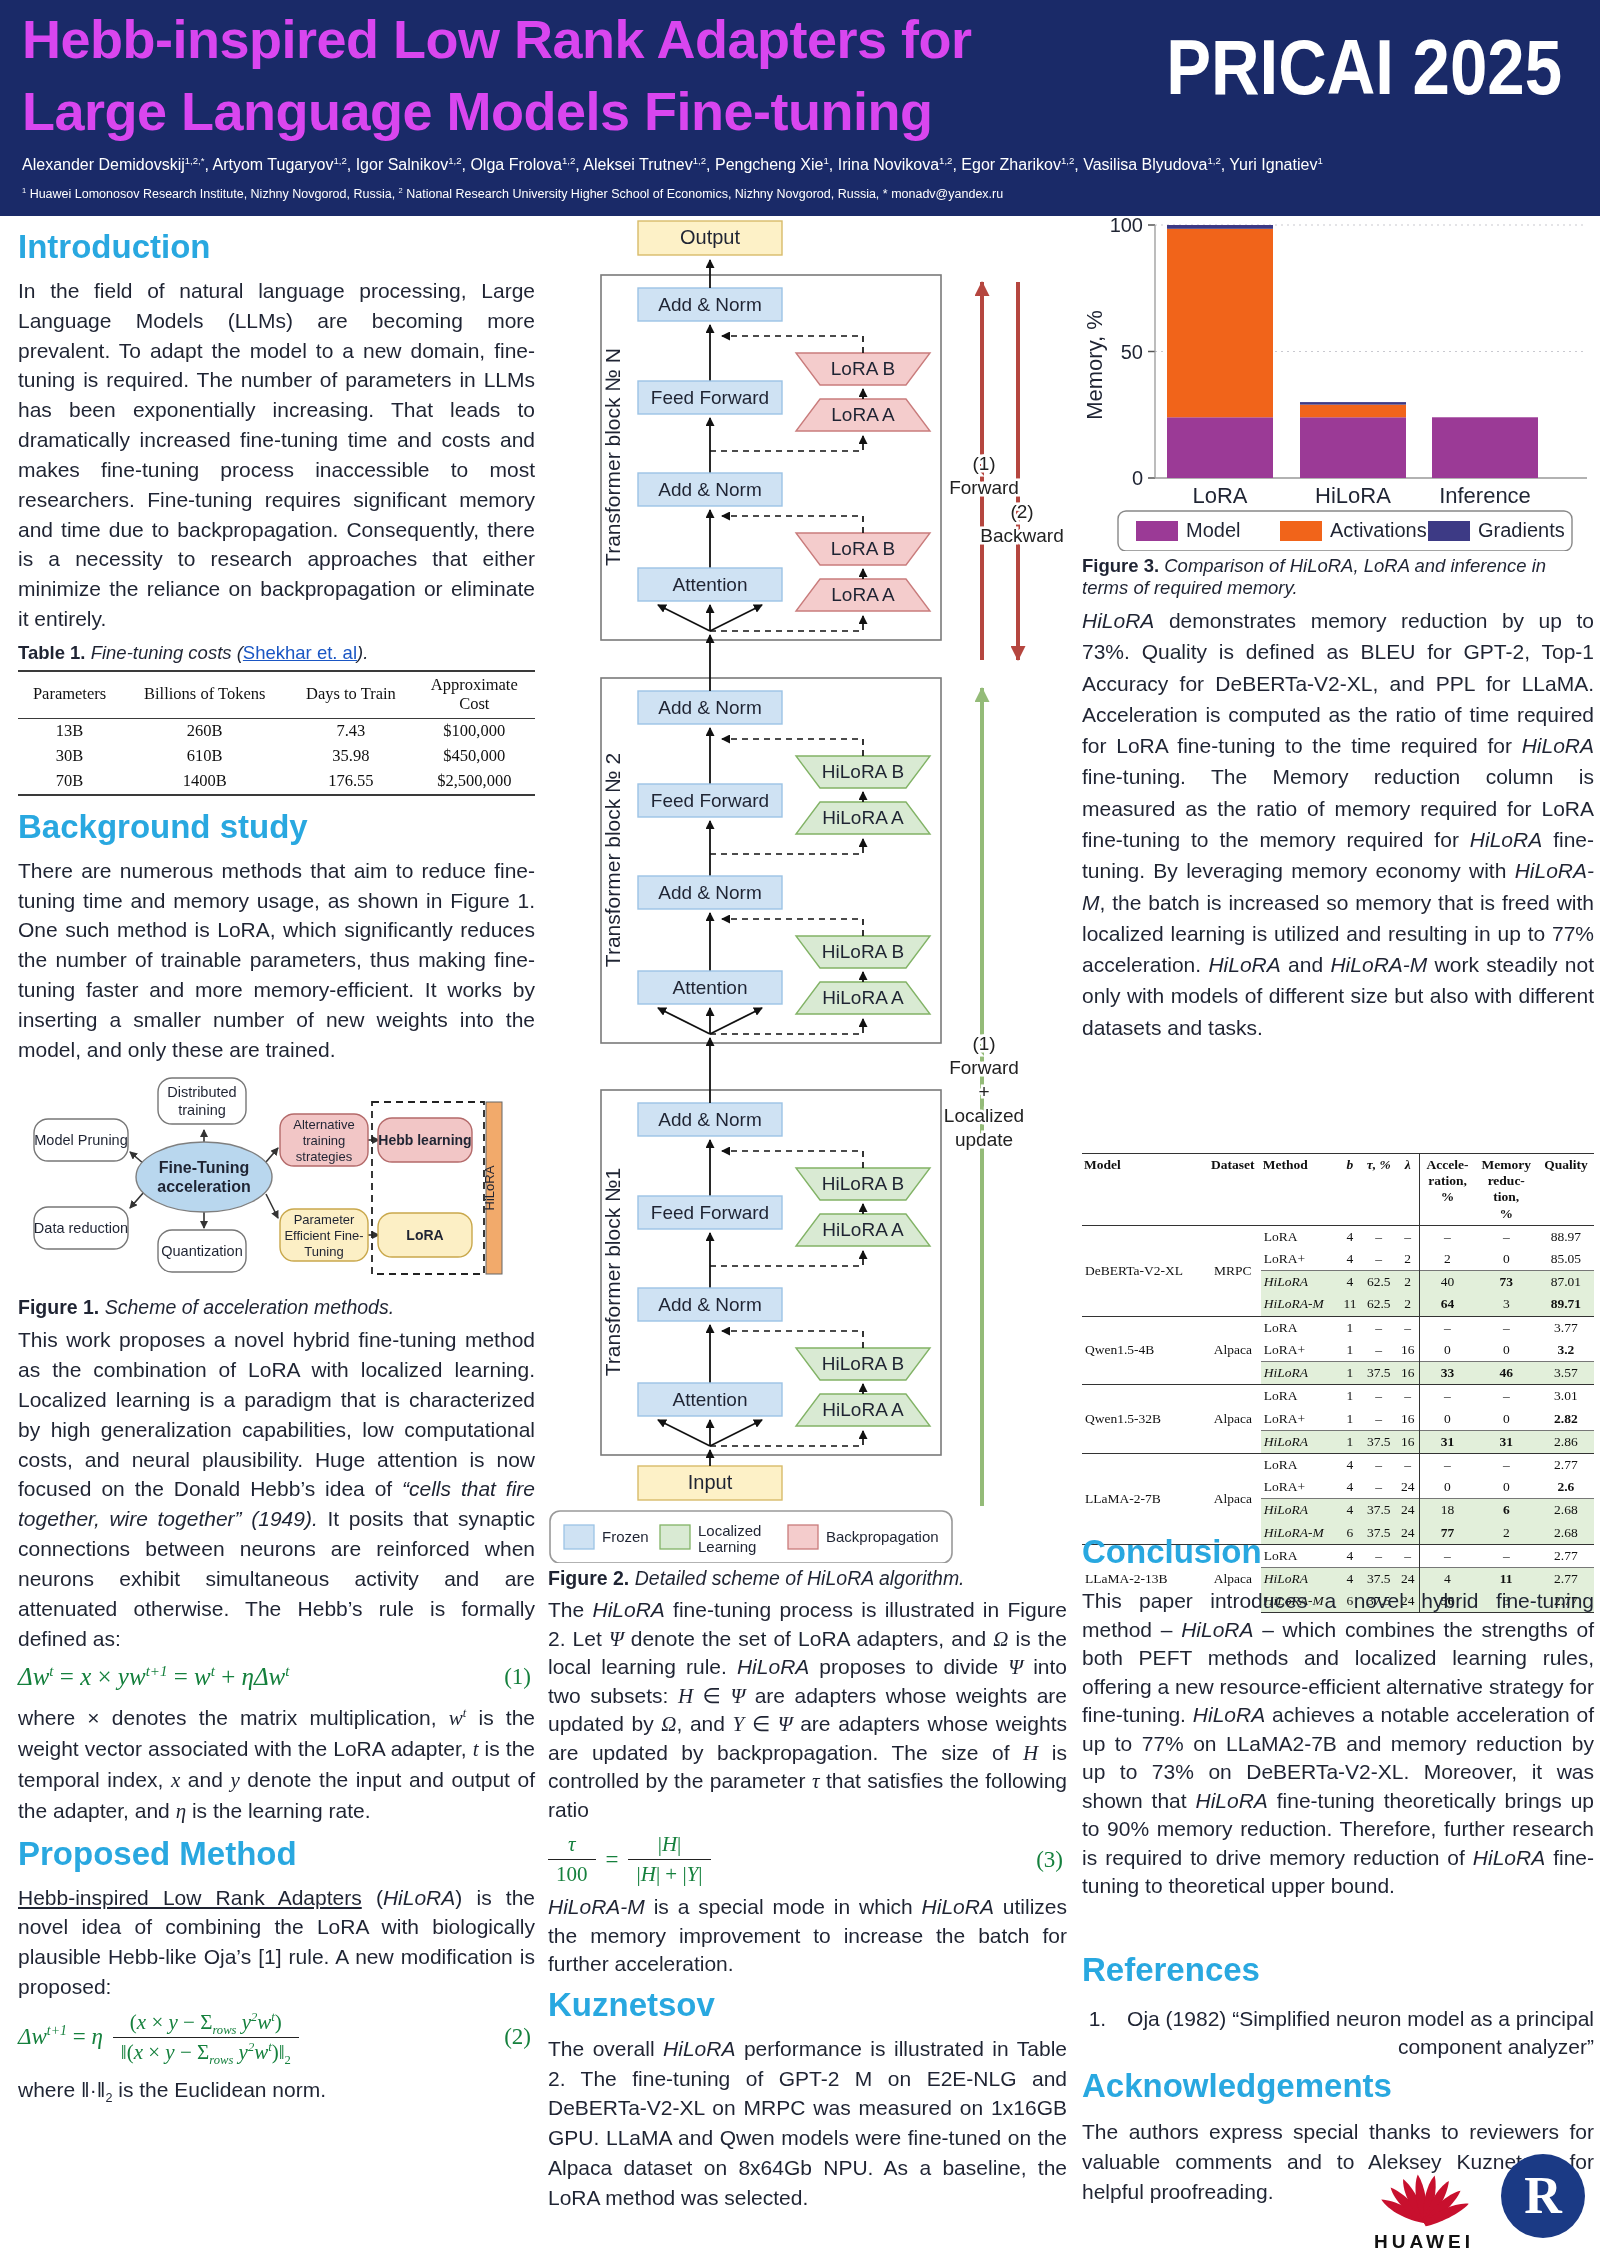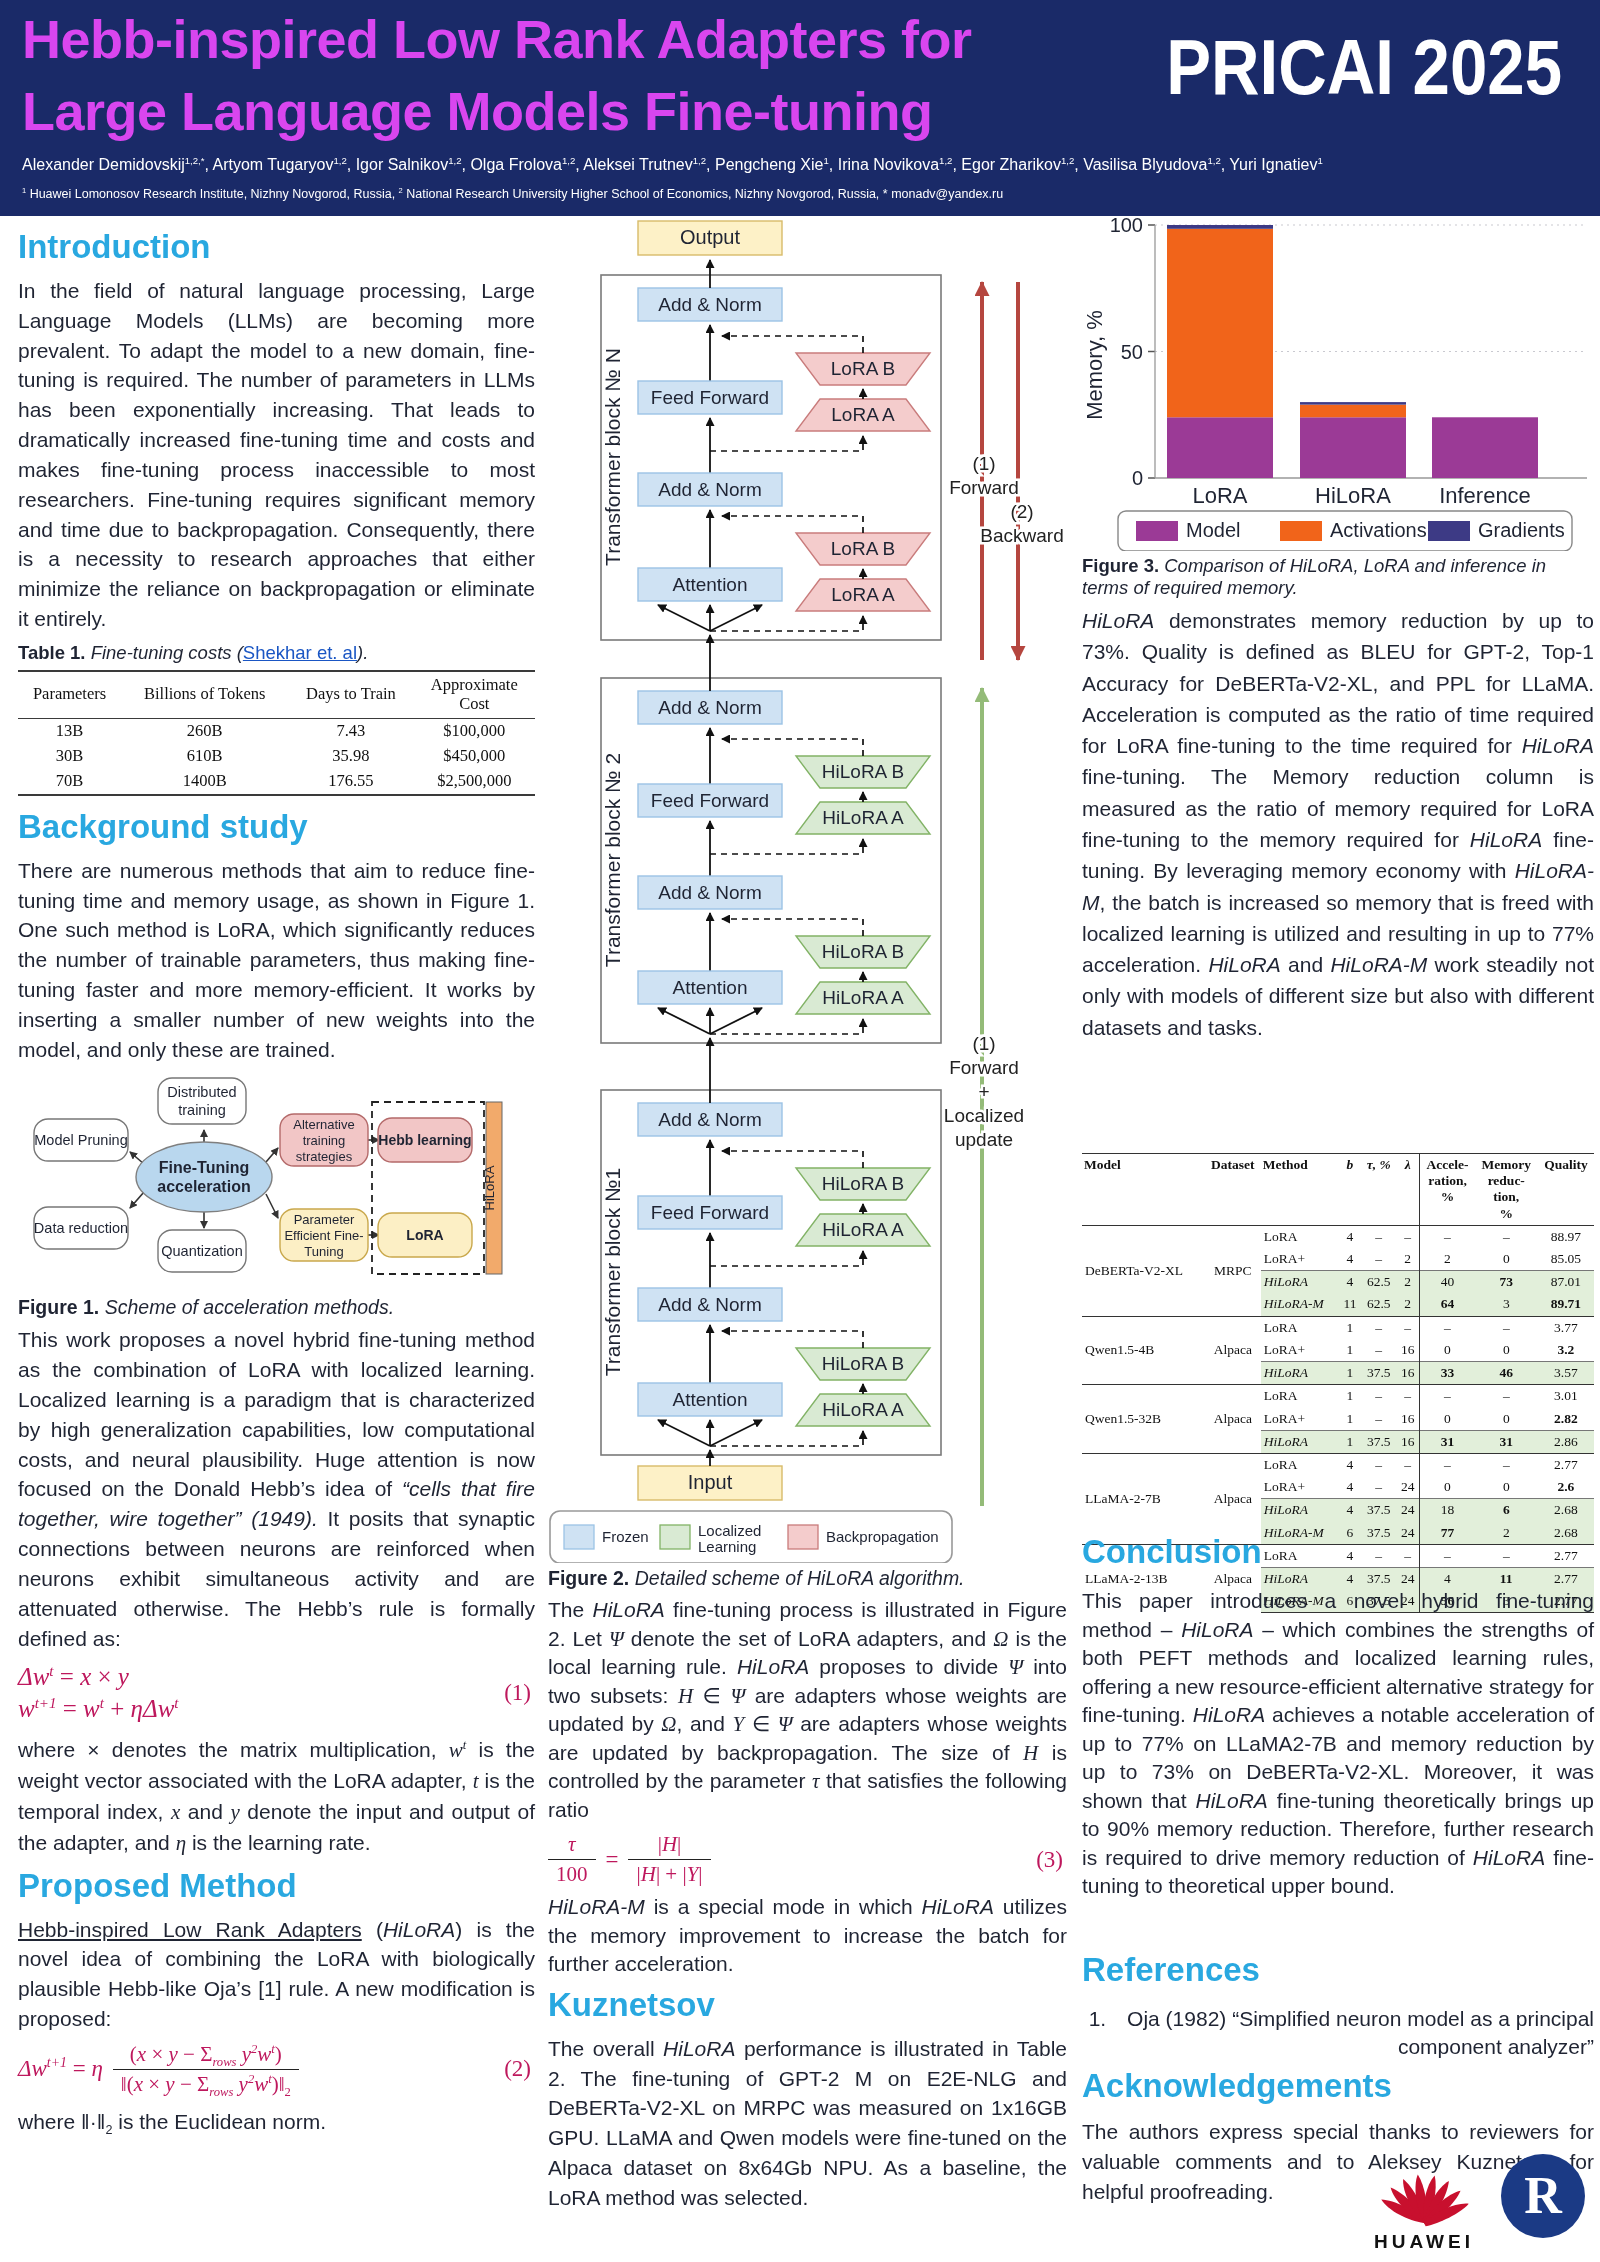--- a/index.html
+++ b/index.html
@@ -22,22 +22,22 @@
   .colL{position:absolute;left:18px;top:222px;width:517px;}
   .colM{position:absolute;left:548px;top:218px;width:519px;}
   .colR{position:absolute;left:1082px;top:215px;width:512px;height:2047px;}
   .colR>div{position:absolute;left:0;width:512px;}
   h2.sec{font-size:33px;font-weight:bold;color:#29a8e0;margin:6px 0 10px 0;}
   p.body{font-size:21px;line-height:1.42;text-align:justify;margin:0 0 8px 0;}
   .cap{font-size:18.5px;color:#1f2433;margin:2px 0 6px 0;}
   .cap b{font-weight:bold;}
   .cap i{font-style:italic;}
   
-  .eq{position:relative;font-family:"Liberation Serif","DejaVu Serif",serif;color:#be185d;
-      display:flex;flex-direction:column;align-items:flex-start;margin:8px 0 10px 0;}
+  .eq{position:relative;font-family:"Liberation Serif","DejaVu Serif",serif;color:#15803d;
+      display:flex;flex-direction:row;align-items:flex-end;margin:8px 0 10px 0;}
   .eq .eqline{font-size:25px;margin:2px 0;}
   .eqnum{position:absolute;right:4px;top:50%;transform:translateY(-50%);font-size:23px;font-family:"Liberation Serif",serif;}
   .eqrow{display:flex;align-items:center;gap:10px;font-size:23px;}
   .frac{display:inline-flex;flex-direction:column;align-items:center;}
   .frac .num{padding:0 8px 2px 8px;font-size:21px;}
   .frac .den{border-top:1.6px solid #222;padding:2px 8px 0 8px;font-size:21px;}
   .frac.small .num,.frac.small .den{font-size:21px;}
   
   table.t1{width:100%;border-collapse:collapse;font-family:"Liberation Serif","DejaVu Serif",serif;font-size:16.5px;color:#111;margin:2px 0 6px 0;}
   table.t1 th{font-weight:normal;border-top:2px solid #3a3a3a;border-bottom:1.6px solid #3a3a3a;padding:4px 2px;text-align:center;line-height:1.15;}

